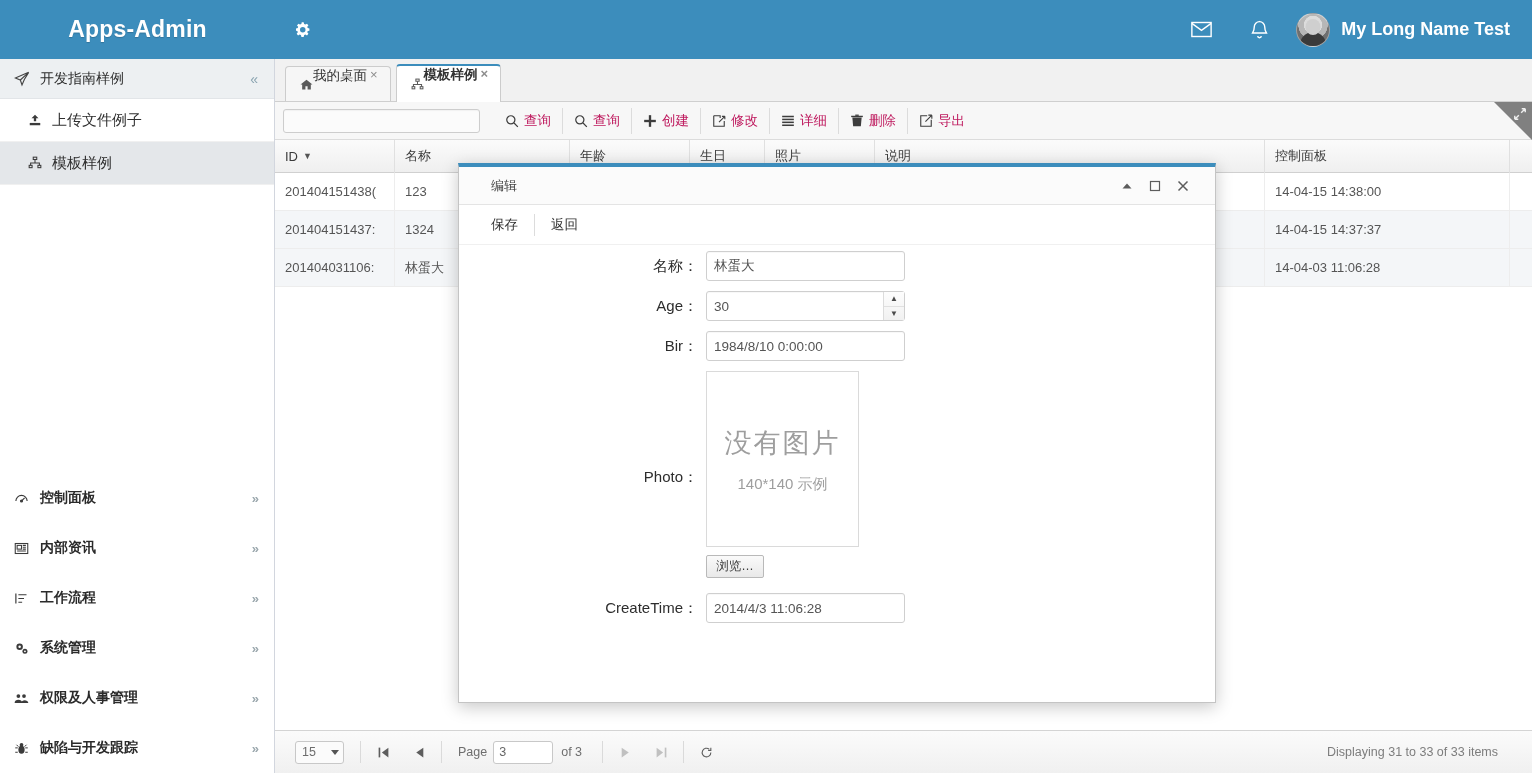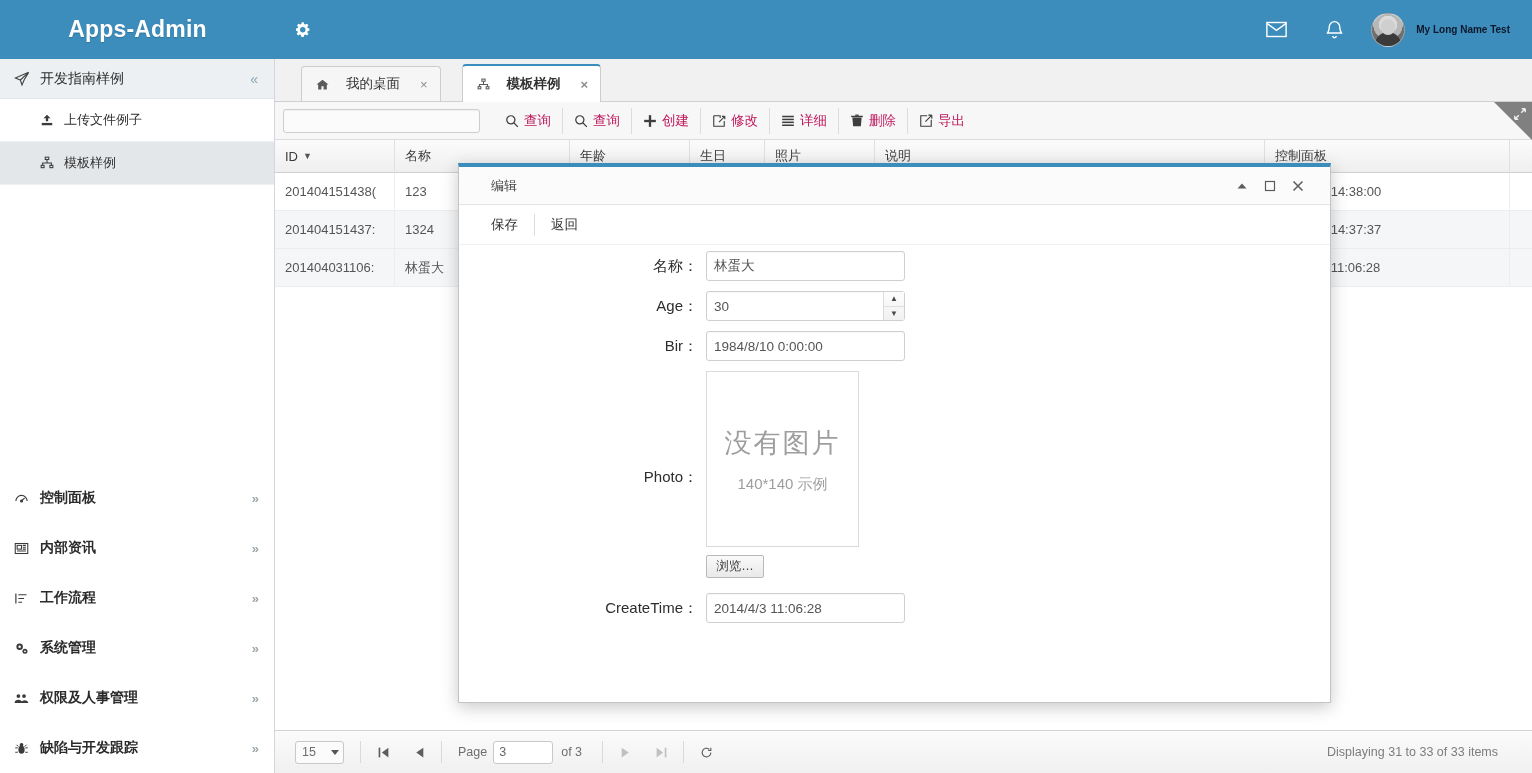--- a/index.html
+++ b/index.html
@@ -51,43 +51,43 @@
     overflow: hidden; position: relative; flex: none;
   }
   .avatar::after{
     content:""; position:absolute; left:50%; top:58%; transform:translateX(-50%);
     width:26px; height:22px; border-radius:13px 13px 0 0; background:#3a3a3a;
   }
   .avatar::before{
     content:""; position:absolute; left:50%; top:16%; transform:translateX(-50%);
     width:15px; height:16px; border-radius:50%; background:#cfcfcf; z-index:2;
   }
-  .user-name { color: #0f172a; font-size: 10px; font-weight: bold; white-space: nowrap; }
+  .user-name { color: #ffffff; font-size: 18px; font-weight: bold; white-space: nowrap; }
 
   
   .sidebar {
     position: absolute; left: 0; top: 59px; width: 275px; height: 714px;
     background: #ffffff;
     border-right: 1px solid #d2d6de;
     overflow: hidden;
   }
   .side-group-head {
     height: 40px; display: flex; align-items: center;
     padding: 0 16px 0 14px;
     background: #edf0f2;
     border-bottom: 1px solid #e2e5e8;
     font-weight: normal; font-size: 14px; color: #2b2b2b;
   }
   .side-group-head .gi { width: 26px; display: flex; align-items: center; color: #444; }
   .side-group-head .gi svg { width: 16px; height: 16px; }
   .side-group-head .caret { margin-left: auto; color: #8aa4b1; font-size: 14px; }
   .side-item {
     height: 43px; display: flex; align-items: center;
-    padding: 0 16px 0 40px;
-    font-size: 13px; color: #2f2f2f;
+    padding: 0 16px 0 28px;
+    font-size: 15px; color: #2f2f2f;
     border-bottom: 1px solid #f0f0f0;
     background: #ffffff;
   }
   .side-item .gi { width: 24px; display:flex; align-items:center; color:#3b3b3b; }
   .side-item .gi svg { width: 14px; height: 14px; }
   .side-item.active { background: #e4e7ea; }
   .side-bottom { position: absolute; left: 0; bottom: 0; width: 275px; }
   .side-link {
     height: 50px; display: flex; align-items: center;
     padding: 0 16px 0 14px;
@@ -106,26 +106,26 @@
     overflow: hidden;
   }
 
   
   .tabstrip {
     height: 43px; background: #f1f1f1;
     display: flex; align-items: flex-end; padding-left: 10px;
     border-bottom: 1px solid #cfcfcf;
   }
   .tab {
-    height: 35px; display: flex; align-items: center; gap: 17px;
+    height: 35px; display: flex; gap: 0;
     padding: 0 12px 0 14px; margin-right: 5px;
     background: #f6f6f6;
     border: 1px solid #ccc; border-bottom: none;
     border-radius: 4px 4px 0 0;
-    font-size: 13.5px; color: #333; white-space: nowrap; margin-left: 16px;
+    font-size: 13.5px; color: #333; white-space: nowrap;
   }
   .tab.active {
     background: #ffffff; height: 38px;
     border-top: 2px solid #3c8dbc;
     border-color: #3c8dbc #ccc #fff;
     font-weight: bold;
     position: relative; top: 1px;
   }
   .tab .ti { display:flex; align-items:center; color:#5a5a5a; }
   .tab .ti svg { width: 13px; height: 13px; display:block; }
@@ -233,21 +233,21 @@
     background: #fff; font-size: 12.5px; padding: 0 5px; color: #666;
     font-family: inherit;
   }
   .pg-of { margin: 0 16px 0 8px; color: #6e6e6e; }
   .pg-spacer { flex: 1 1 auto; }
   .pg-info { padding-right: 26px; color: #7d7d7d; font-size: 12.5px; }
 
   
   .dialog {
     position: absolute; left: 458px; top: 163px;
-    width: 873px; height: 540px;
+    width: 758px; height: 540px;
     background: #ffffff;
     border: 1px solid #c4c4c4;
     border-top: 4px solid #3c8dbc;
     box-shadow: 0 4px 16px rgba(0,0,0,.22);
     z-index: 10;
   }
   .dlg-title {
     height: 38px; display: flex; align-items: center;
     padding: 0 10px 0 32px;
     background: #fbfbfb;

